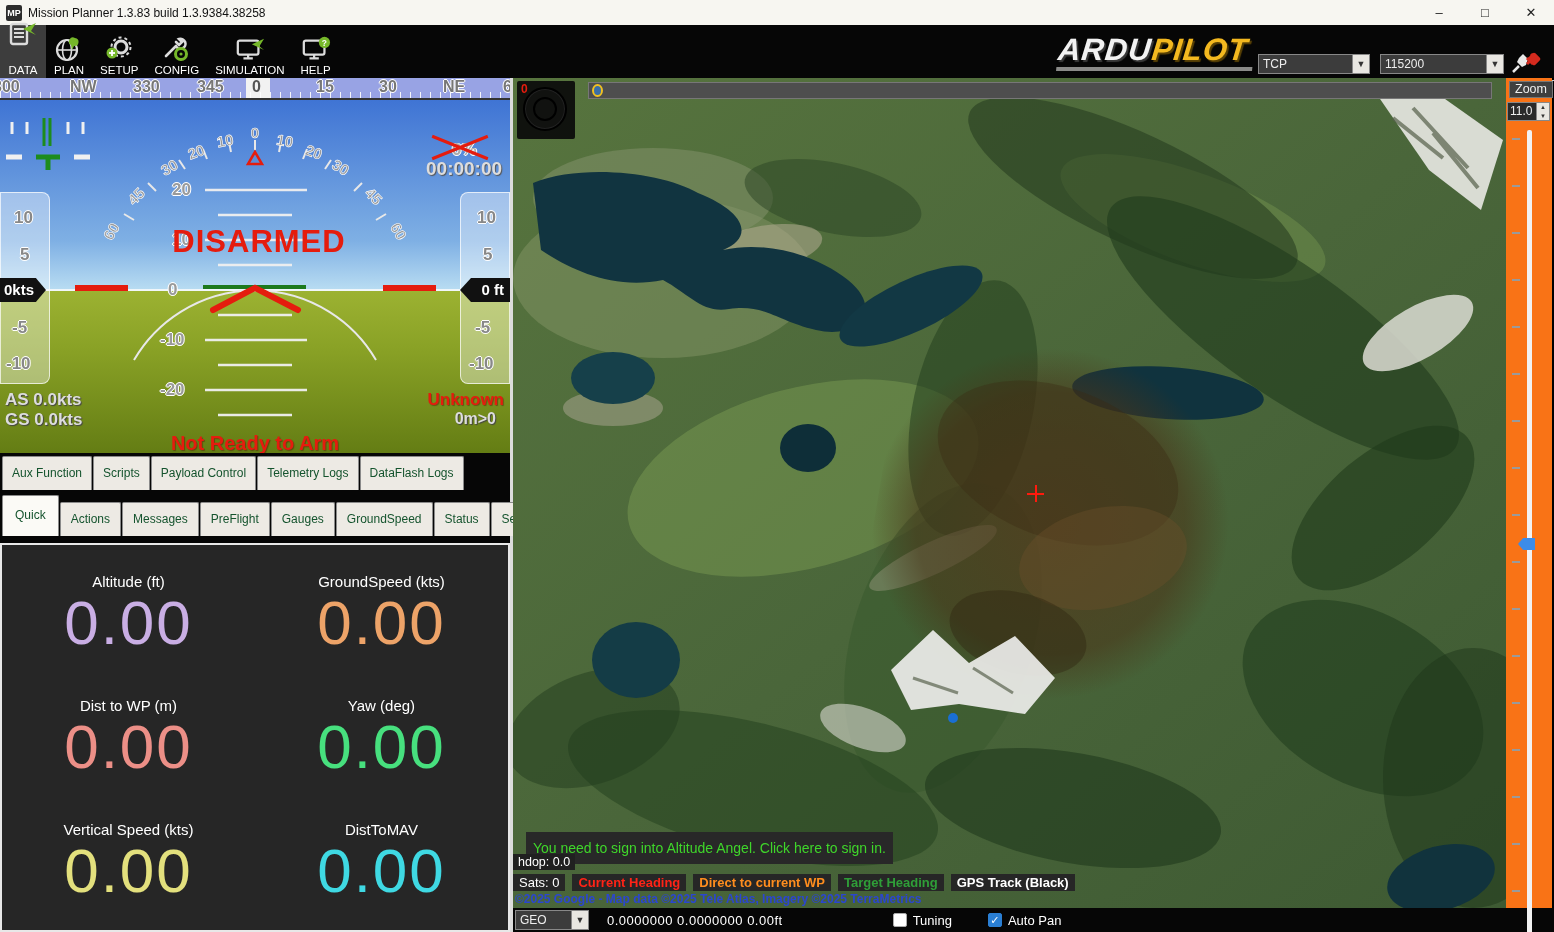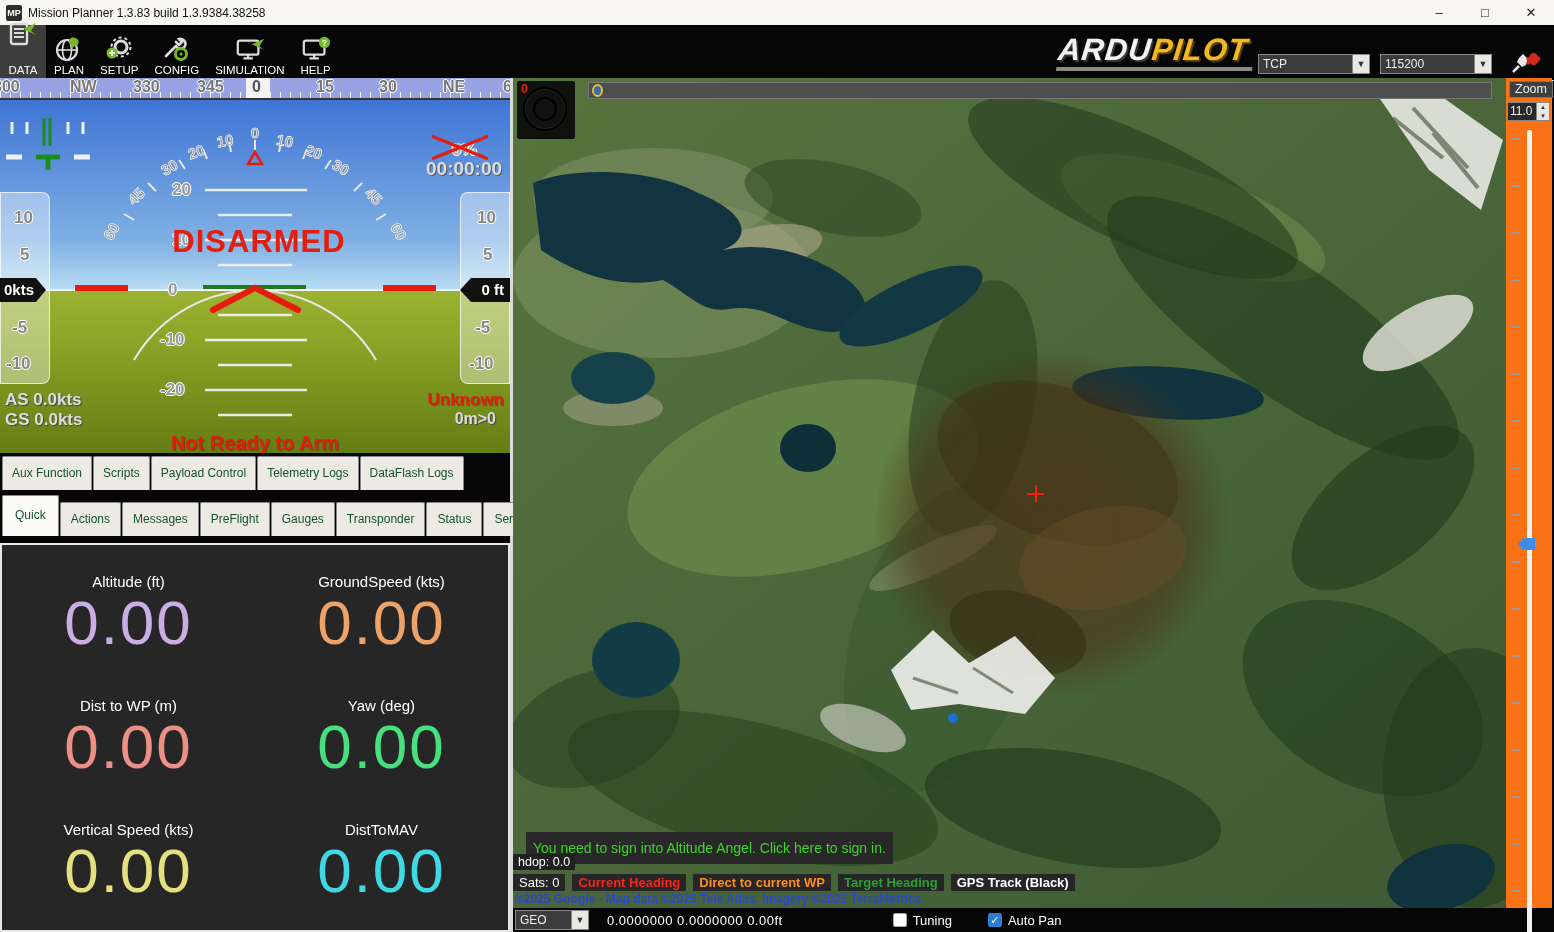--- a/index.html
+++ b/index.html
@@ -230,21 +230,21 @@
       </span>
       <span>HELP</span>
     </div>
 
     <div class="brand"><span class="w">ARDU</span><span class="y">PILOT</span></div>
 
     <div class="combo" style="left:1258px; top:29px; width:112px;">
       <div class="val">TCP</div>
       <div class="arrow">▼</div>
     </div>
-    <div class="combo" style="left:1380px; top:29px; width:112px;">
+    <div class="combo" style="left:1380px; top:29px; width:124px;">
       <div class="val">115200</div>
       <div class="arrow">▼</div>
     </div>
     <div class="combo" style="left:1355px; top:55px; width:137px;">
       <div class="val"></div>
       <div class="arrow">▼</div>
     </div>
     <div class="connect">
       <svg width="34" height="24" viewBox="0 0 34 24">
           <path d="M6 20 L12 14" stroke="#e8e8e8" stroke-width="2.5"></path>
@@ -383,21 +383,21 @@
           <div class="tab">Payload Control</div>
           <div class="tab">Telemetry Logs</div>
           <div class="tab">DataFlash Logs</div>
         </div>
         <div class="tabrow r2">
           <div class="tab active">Quick</div>
           <div class="tab">Actions</div>
           <div class="tab">Messages</div>
           <div class="tab">PreFlight</div>
           <div class="tab">Gauges</div>
-          <div class="tab">Transponder</div>
+          <div class="tab">GroundSpeed</div>
           <div class="tab">Status</div>
           <div class="tab">Servo/Relay</div>
         </div>
       </div>
 
       <div class="quick">
         <div class="qcell">
           <div class="qlabel">Altitude (ft)</div>
           <div class="qvalue qc0">0.00</div>
         </div>

